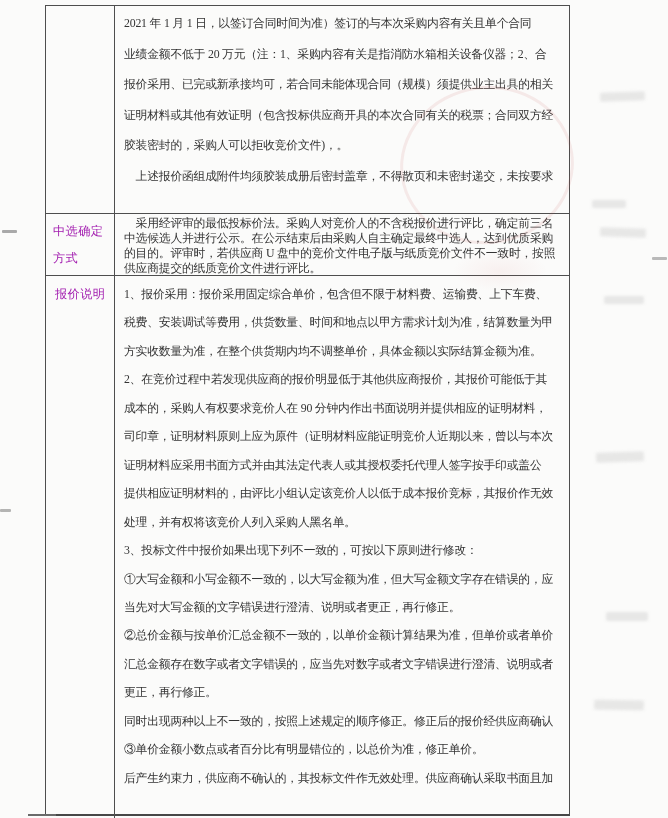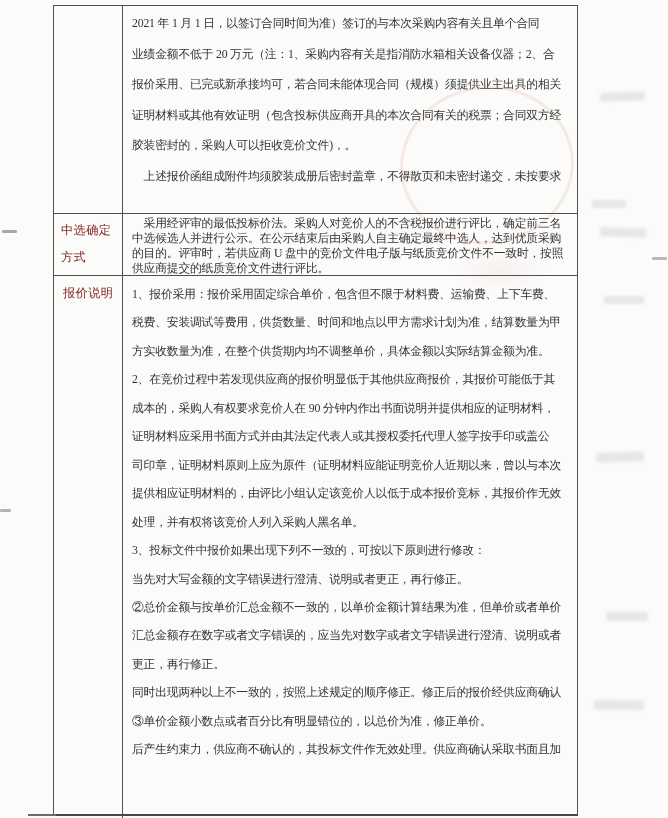--- a/index.html
+++ b/index.html
@@ -7,42 +7,41 @@
     position: relative;
     width: 668px;
     height: 818px;
     background: #fbfbfa;
     overflow: hidden;
     font-family: "Liberation Serif", "DejaVu Serif", serif;
     color: #333333;
   }
   .doc-table {
     position: absolute;
-    left: 53px;
+    left: 45px;
     top: 5px;
     width: 525px;
     height: 811px;
     box-sizing: border-box;
     border: 1.6px solid #4e4e4e;
     border-bottom: 2px solid #474747;
   }
   .trow { display: flex; box-sizing: border-box; }
   .trow-1 { height: 207px; }
   .trow-2 { height: 62px; border-top: 1.6px solid #4e4e4e; }
   .trow-3 { height: 690px; border-top: 1.6px solid #4e4e4e; }
   .hcell {
     flex: 0 0 69px;
     width: 69px;
     box-sizing: border-box;
     border-right: 1.6px solid #4e4e4e;
     font-size: 12.2px;
     letter-spacing: 0.4px;
-    color: #7f1d1d;
+    color: #a21caf;
     overflow: hidden;
-    font-family: Liberation Mono, monospace;
   }
   .hcell-1 { }
   .hcell-2 { padding: 4px 0 0 7px; line-height: 27px; }
   .hcell-3 { padding: 9px 0 0 9px; line-height: 18px; }
   .ccell {
     flex: 1 1 auto;
     box-sizing: border-box;
     padding-left: 9px;
     padding-right: 4px;
     overflow: hidden;
@@ -134,25 +133,26 @@
     </div>
 
     <div class="trow trow-3">
       <div class="hcell hcell-3">报价说明</div>
       <div class="ccell ccell-3">
           <div>1、报价采用：报价采用固定综合单价，包含但不限于材料费、运输费、上下车费、</div>
           <div>税费、安装调试等费用，供货数量、时间和地点以甲方需求计划为准，结算数量为甲</div>
           <div>方实收数量为准，在整个供货期内均不调整单价，具体金额以实际结算金额为准。</div>
           <div>2、在竞价过程中若发现供应商的报价明显低于其他供应商报价，其报价可能低于其</div>
           <div>成本的，采购人有权要求竞价人在 90 分钟内作出书面说明并提供相应的证明材料，</div>
+          <div>司印章，证明材料原则上应为原件（证明材料应能证明竞价人近期以来，曾以与本次</div>
           <div>证明材料应采用书面方式并由其法定代表人或其授权委托代理人签字按手印或盖公</div>
-          <div>司印章，证明材料原则上应为原件（证明材料应能证明竞价人近期以来，曾以与本次</div>
           <div>提供相应证明材料的，由评比小组认定该竞价人以低于成本报价竞标，其报价作无效</div>
           <div>处理，并有权将该竞价人列入采购人黑名单。</div>
           <div>3、投标文件中报价如果出现下列不一致的，可按以下原则进行修改：</div>
+          <div>①大写金额和小写金额不一致的，以大写金额为准，但大写金额文字存在错误的，应</div>
           <div>当先对大写金额的文字错误进行澄清、说明或者更正，再行修正。</div>
           <div>②总价金额与按单价汇总金额不一致的，以单价金额计算结果为准，但单价或者单价</div>
           <div>汇总金额存在数字或者文字错误的，应当先对数字或者文字错误进行澄清、说明或者</div>
           <div>更正，再行修正。</div>
           <div>同时出现两种以上不一致的，按照上述规定的顺序修正。修正后的报价经供应商确认</div>
           <div>③单价金额小数点或者百分比有明显错位的，以总价为准，修正单价。</div>
           <div>后产生约束力，供应商不确认的，其投标文件作无效处理。供应商确认采取书面且加</div>
         </div>
     </div>
 

